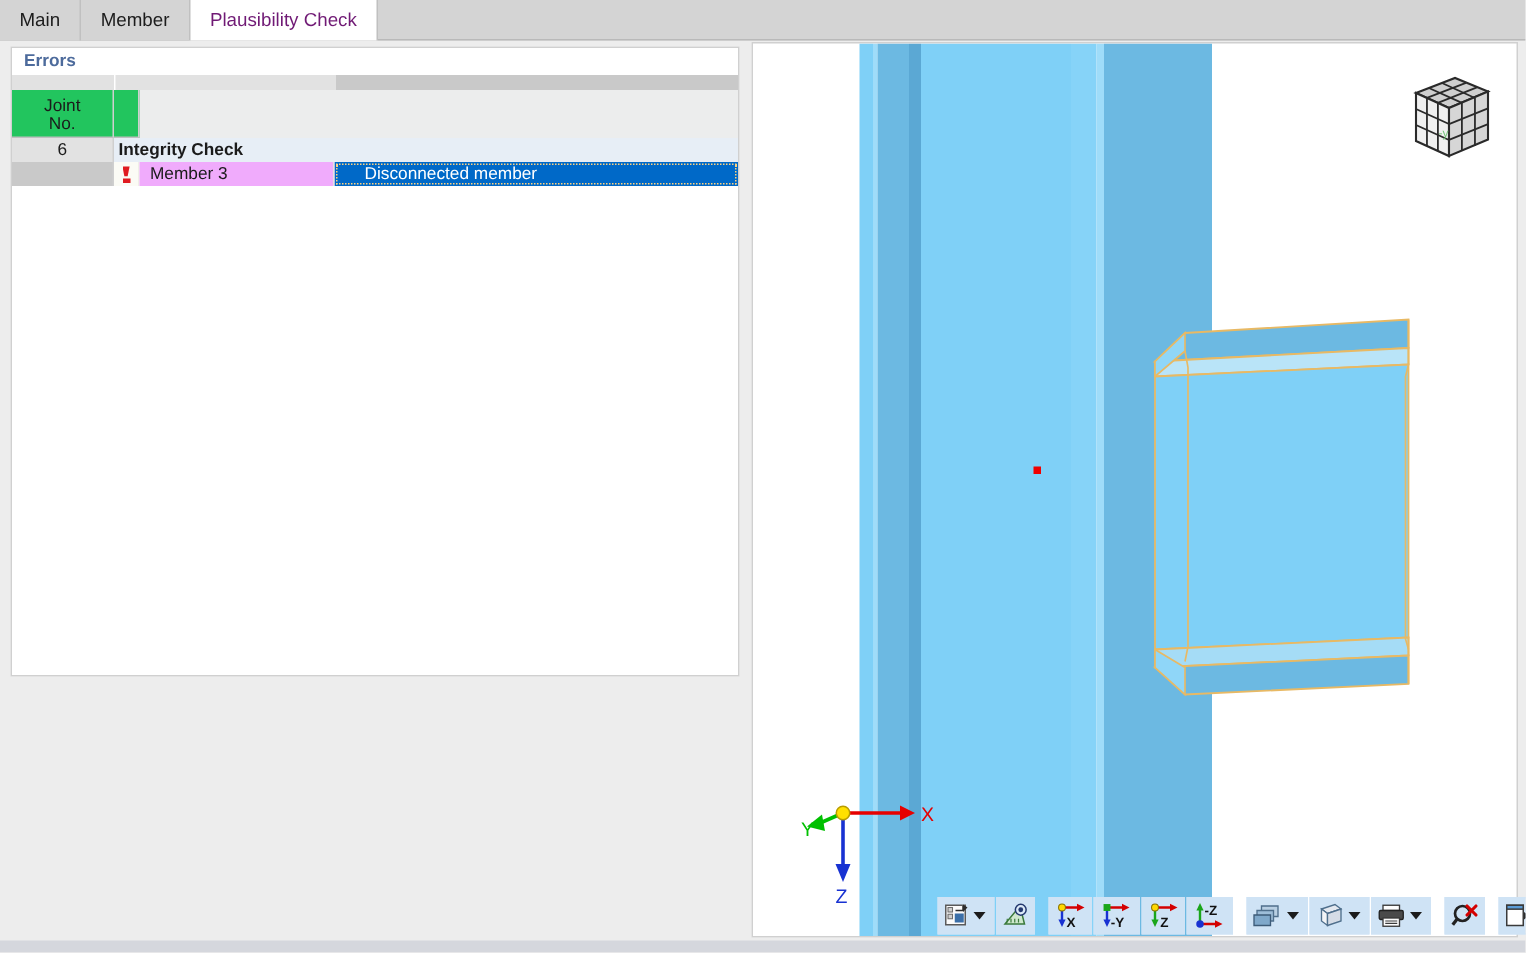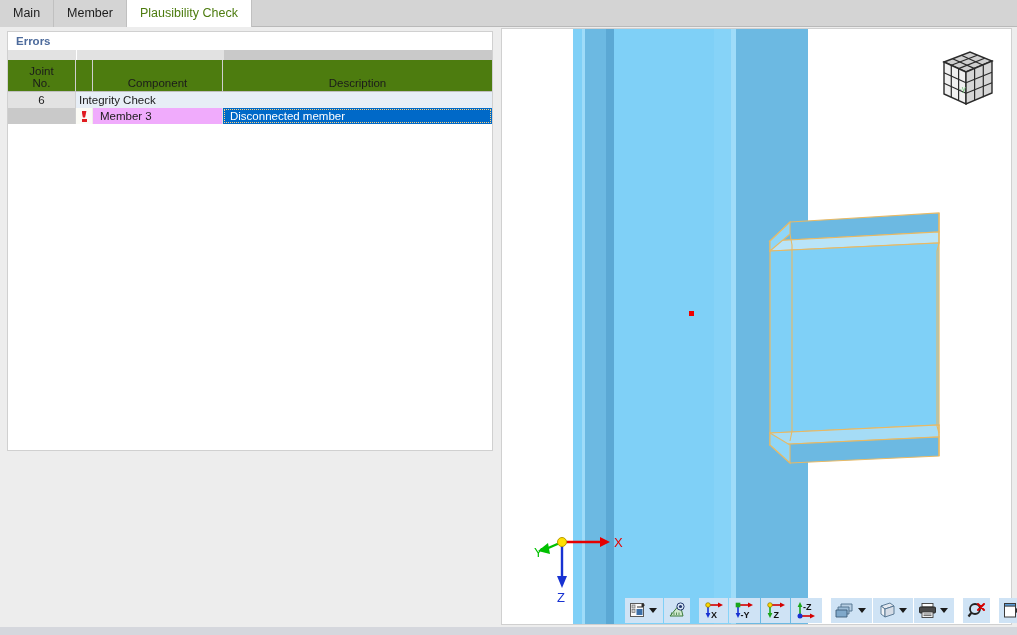--- a/index.html
+++ b/index.html
@@ -20,21 +20,21 @@
   }
   .tab {
     position: relative; float: left; height: 27px;
     padding: 0 13px; line-height: 27px;
     font-size: 12.5px; color: #1c1c1c;
     background: #d4d4d4;
     border-right: 1px solid #c0c0c0;
     cursor: default; white-space: nowrap;
   }
   .tab.active {
-    background: #ffffff; color: #4d7c0f;
+    background: #ffffff; color: #701a75;
     border-right: 1px solid #c0c0c0;
     border-left: 1px solid #c0c0c0;
     margin-left: -1px;
   }
 
   
   #leftpanel {
     position: absolute; left: 7px; top: 31px;
     width: 486px; height: 420px;
     background: #ffffff;
@@ -55,49 +55,49 @@
   .cg2 { width: 130px; background: #e2e2e2; }
   .cg3 { flex: 1; background: #c9c9c9; }
 
   
   #headrow { display: flex; height: 32px; background: #eceded; }
   .hcell {
     display: flex; align-items: flex-end; justify-content: center;
     font-size: 11.5px; color: #1b1b1b;
     border-right: 1px solid #cfcfcf;
     border-bottom: 1px solid #bfbfbf;
-    background: #4d7c0f;
+    background: #22c55e;
     padding-bottom: 2px;
     text-align: center; line-height: 12px;
   }
   .h-joint { width: 68px; }
   .h-icon  { width: 17px; }
   .h-comp  { width: 130px; }
   .h-desc  { flex: 1; border-right: none; }
 
   
   .drow { display: flex; height: 16px; font-size: 11.5px; }
   .drow.group { background: #e7eef6; }
   .cell {
     display: flex; align-items: center;
     border-right: 1px solid #e3e3e3;
     overflow: hidden; white-space: nowrap;
   }
   .c-joint { width: 68px; justify-content: center; background: #e2e2e2; color: #1b1b1b;
              border-right: 1px solid #cfcfcf; }
   .c-joint.blank { background: #c9c9c9; }
   .group .c-group { flex: 1; padding-left: 3px; color: #1b1b1b; background: #e7eef6;
-                    border-right: none; }
+                    border-right: none; font-weight: bold; }
   .c-icon { width: 17px; justify-content: center; background: #fbfbf5;
             border-right: 1px solid #efefe8; }
   .c-comp { width: 130px; padding-left: 7px; background: #f0abfc; color: #1b1b1b; }
   .c-desc { flex: 1; border-right: none; background: #ffffff; }
   .sel {
     display: block; width: 100%; height: 16px; line-height: 16px;
-    background: #0069c8; color: #ffffff; padding-left: 7px;
+    background: #0069c8; color: #ffffff; padding-left: 20px;
     outline: 1px dotted #ffd27f; outline-offset: -2px;
   }
   .err-glyph {
     display: block; width: 7px; height: 11px; position: relative;
   }
   .err-glyph::before {
     content: ""; position: absolute; left: 1px; top: 0;
     width: 5px; height: 7px; background: #e01b20;
     clip-path: polygon(0 0, 100% 0, 72% 100%, 28% 100%);
   }
@@ -175,22 +175,20 @@
     </div>
 
     <div id="headrow">
       <div class="hcell h-joint">
         <div style="text-align:center;">
           <div>Joint</div>
           <div>No.</div>
         </div>
       </div>
       <div class="hcell h-icon"></div>
-      <div class="hcell h-comp">Component</div>
-      <div class="hcell h-desc">Description</div>
     </div>
 
     <div class="drow group">
       <div class="cell c-joint">6</div>
       <div class="cell c-group">Integrity Check</div>
     </div>
 
     <div class="drow">
       <div class="cell c-joint blank"></div>
       <div class="cell c-icon">

